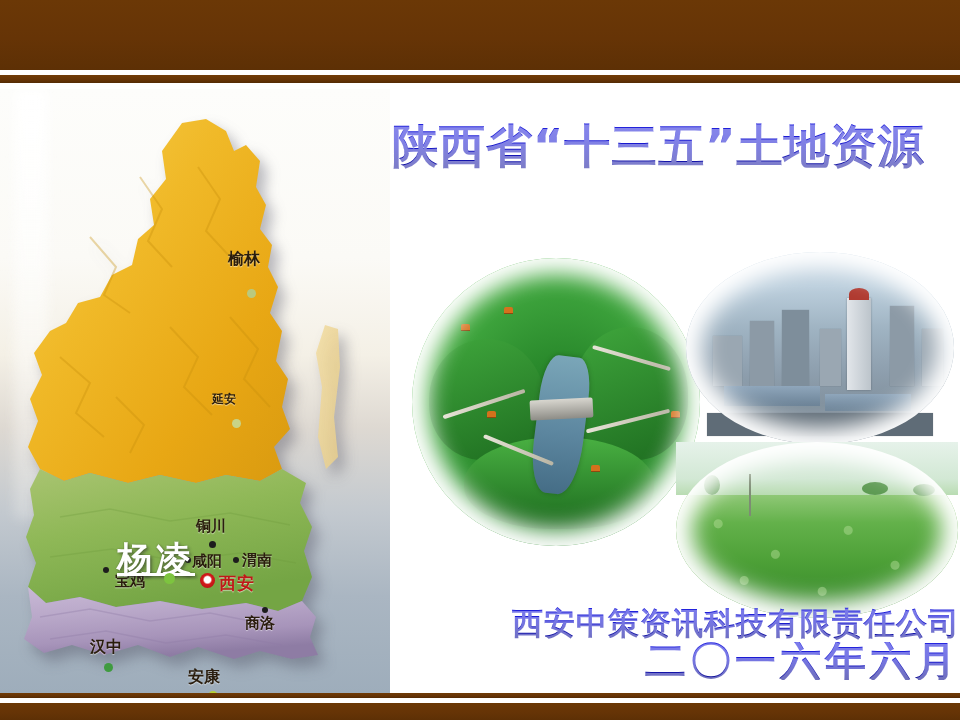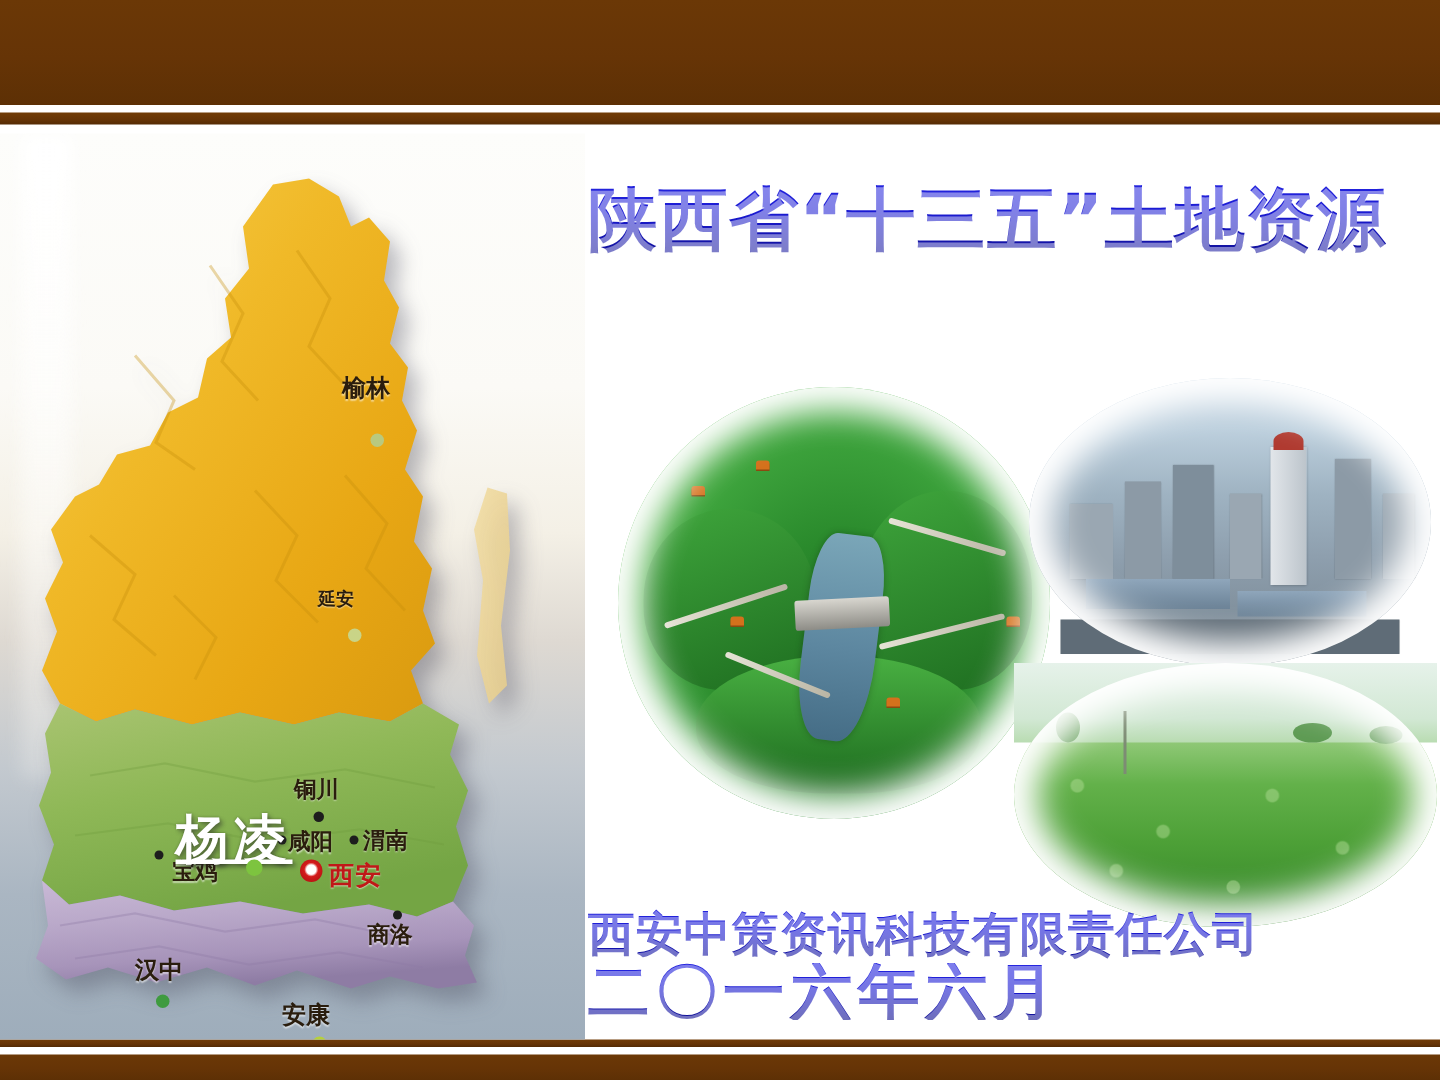--- a/index.html
+++ b/index.html
@@ -108,21 +108,21 @@
   .farm-tex { position:absolute; left:4%; top:34%; width:92%; height:62%; opacity:.45;
               background:
                 radial-gradient(circle at 12% 20%, #b7e09a 0 4px, transparent 5px),
                 radial-gradient(circle at 34% 48%, #b7e09a 0 4px, transparent 5px),
                 radial-gradient(circle at 62% 26%, #b7e09a 0 4px, transparent 5px),
                 radial-gradient(circle at 80% 58%, #b7e09a 0 4px, transparent 5px),
                 radial-gradient(circle at 22% 72%, #b7e09a 0 4px, transparent 5px),
                 radial-gradient(circle at 52% 82%, #b7e09a 0 4px, transparent 5px); }
 
   
-  .footer-block { position:absolute; left:392px; top:604px; width:568px; text-align:left; }
+  .footer-block { position:absolute; left:392px; top:604px; width:568px; text-align:right; }
   .footer-line  { color:#1414c8; font-weight:700; white-space:nowrap;
                   background:linear-gradient(180deg,#2727e0 0%,#1a1ad2 45%,#10108f 100%);
                   -webkit-background-clip:text; background-clip:text;
                   -webkit-text-fill-color:transparent;
                   text-shadow:0 1px 0 rgba(255,255,255,.4); }
   .footer-line.company { font-size:31px; line-height:38px; letter-spacing:1px; }
   .footer-line.date    { font-size:41px; line-height:38px; letter-spacing:4px; }
 </style>
 </head>
 <body>

